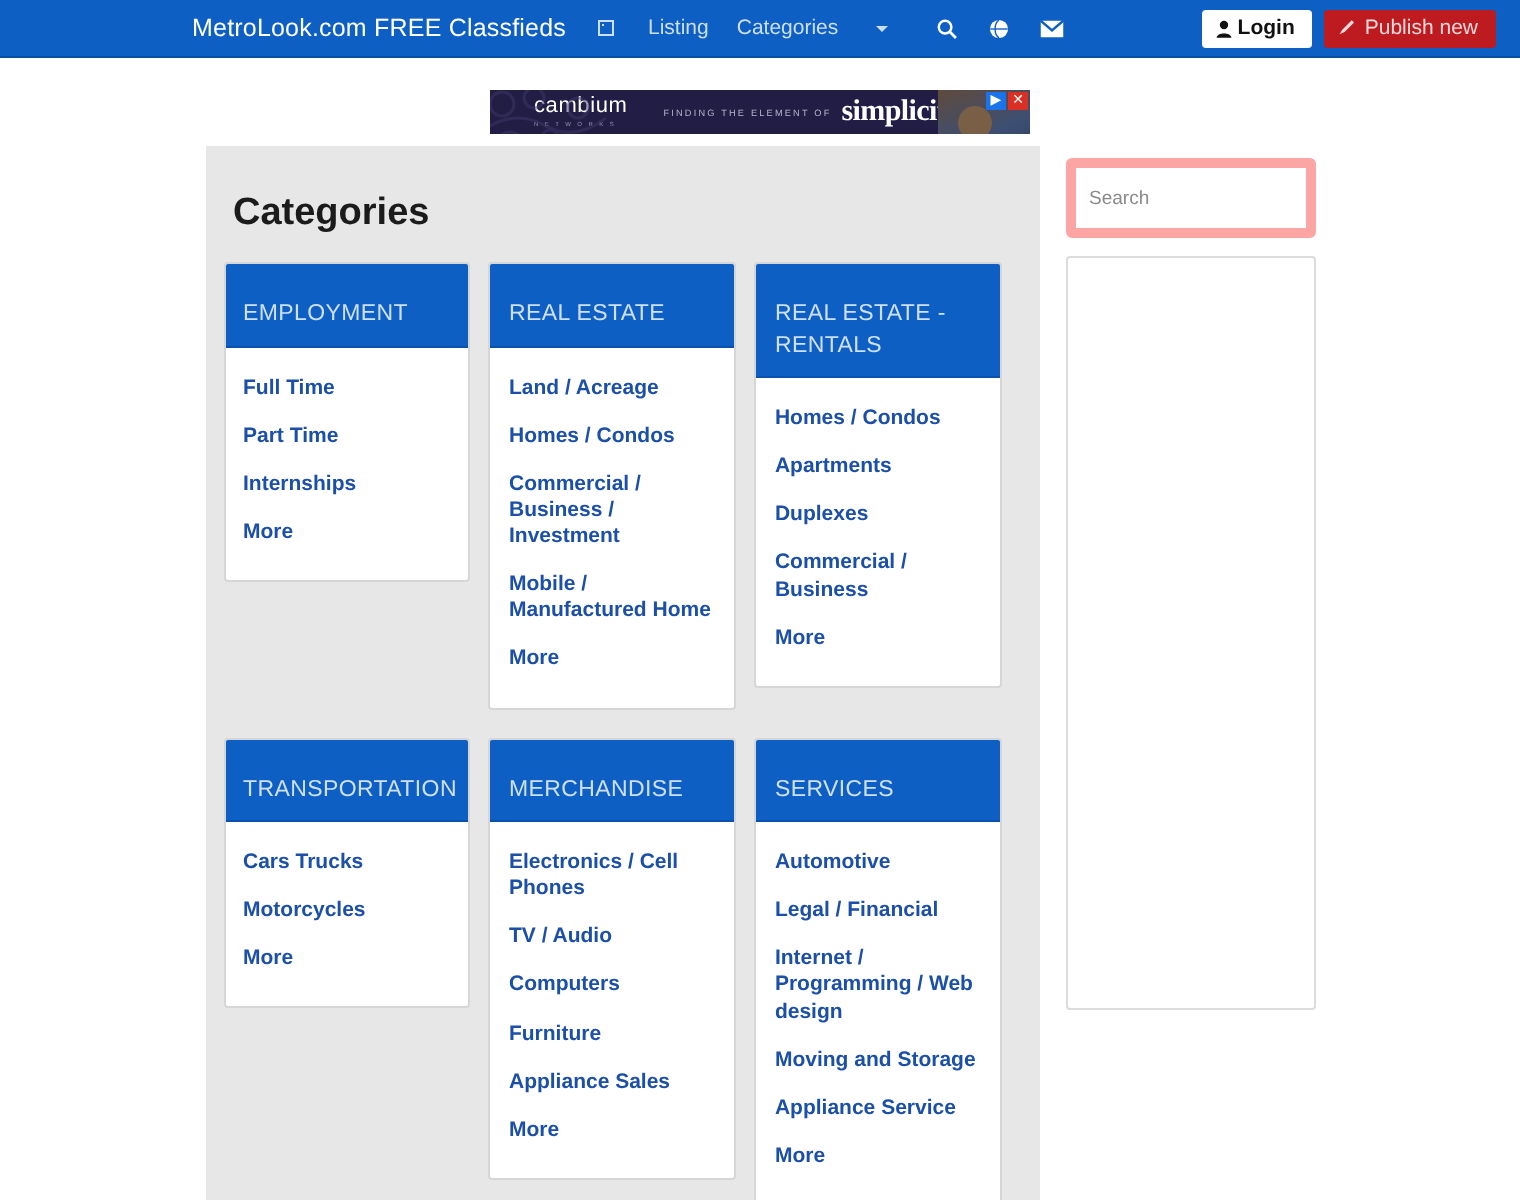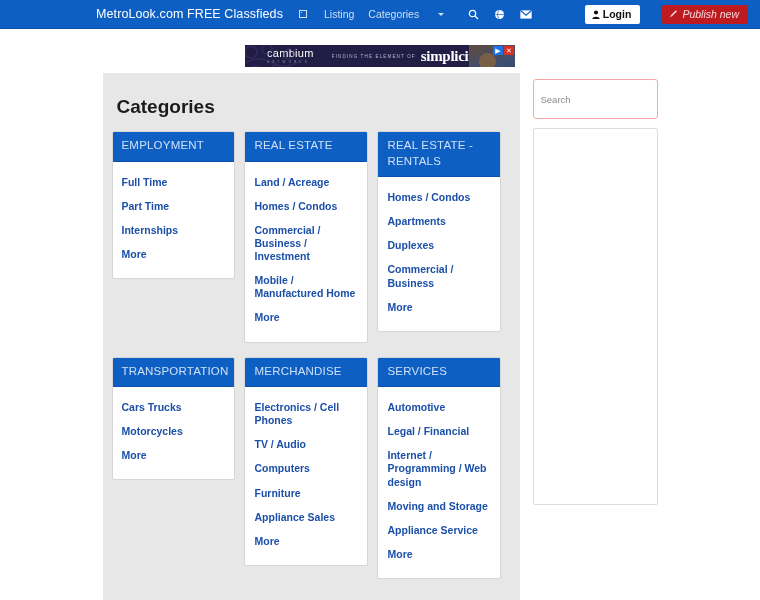--- a/index.html
+++ b/index.html
@@ -71,21 +71,21 @@
     gap: 15px;
     margin-left: 24px;
   }
   .nav-icons svg { display: block; }
   .nav-right {
     position: absolute;
     right: 12px;
     top: 0; bottom: 0;
     display: flex;
     align-items: center;
-    gap: 16px;
+    gap: 0;
   }
   .btn-login {
     background: #ffffff;
     color: #111;
     font-size: 10.5px;
     font-weight: bold;
     padding: 4px 9px 4px 7px;
     border-radius: 2px;
     display: flex;
     align-items: center;
@@ -97,21 +97,20 @@
     background: #bd1b20;
     color: #f4d9da;
     font-size: 10.5px;
     padding: 4px 9px 4px 7px;
     border-radius: 2px;
     margin-left: 6px;
     display: flex;
     gap: 4px;
     line-height: 1;
     height: 19px;
-    font-style: italic;
   }
 
   
   .ad-wrap {
     display: flex;
     justify-content: center;
     padding-top: 16px;
   }
   .ad-banner {
     width: 270px; height: 22px;
@@ -218,21 +217,21 @@
     border-radius: 2px;
     width: 100%;
     align-self: flex-start;
     overflow: hidden;
   }
   .panel-head {
     background: #0d5fc4;
     border-bottom: 1px solid #0a52ad;
     color: #cfe0f6;
     font-size: 11.5px;
-    padding: 6px 9px 7px 9px;
+    padding: 18px 9px 7px 9px;
     line-height: 1.35;
     letter-spacing: .2px;
   }
   .panel-body {
     padding: 9px 9px 11px 9px;
   }
   .panel-link {
     display: block;
     color: #1b4fa8;
     font-size: 10.5px;
@@ -243,21 +242,21 @@
   }
 
   
   .sidebar {
     width: 125px;
     padding-top: 6px;
   }
   .search-box {
     width: 100%;
     height: 40px;
-    border: 1px solid #fca5a5;
+    border: 5px solid #fca5a5;
     border-radius: 3px;
     background: #fff;
     font-size: 9.5px;
     color: #777;
     padding: 0 7px;
     font-family: "Liberation Sans", sans-serif;
     outline: none;
   }
   .search-box::placeholder { color: #8a8a8a; }
   .side-panel {

